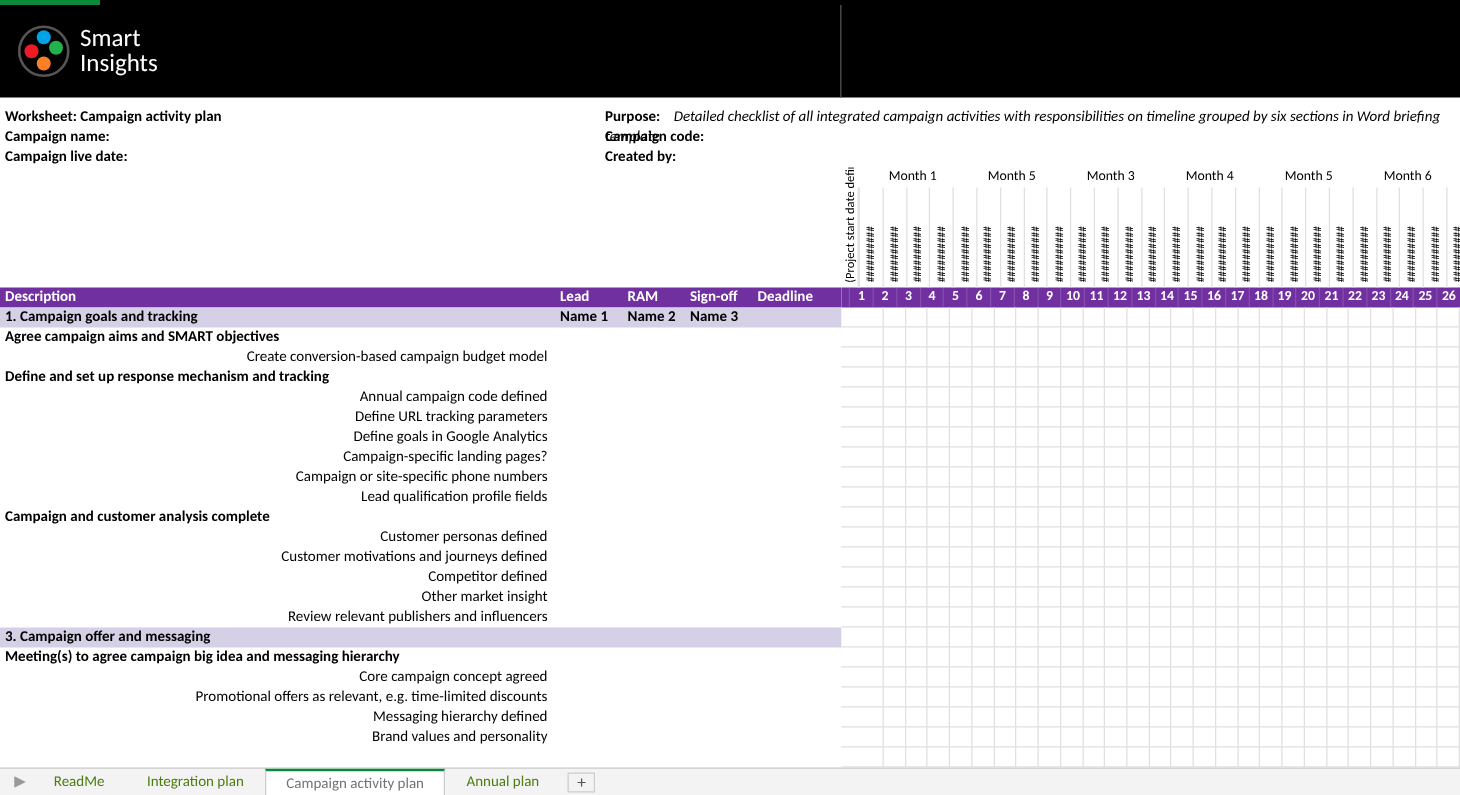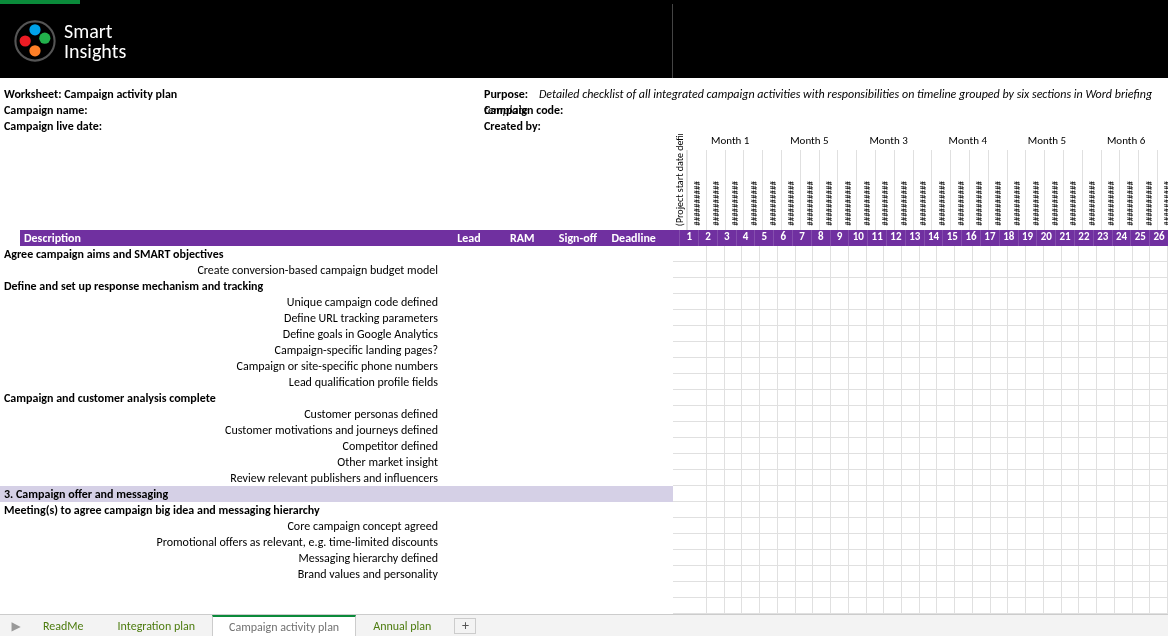--- a/index.html
+++ b/index.html
@@ -20,21 +20,21 @@
   .meta-purpose{font-style:italic;}
   .sheet{display:flex;}
   .left-pane{width:673px;}
   .right-pane{flex:1; overflow:hidden;}
   .row{display:flex; height:16px; align-items:center;}
   .desc{width:444px; padding-left:4px; white-space:nowrap; overflow:hidden;}
   .lead{width:54px; padding-left:4px;}
   .ram{width:50px; padding-left:4px;}
   .sign{width:54px; padding-left:4px;}
   .dead{width:67px; padding-left:4px;}
-  .purple{background:#7030a0; color:#fff; font-weight:bold;margin-left:20px;}
+  .purple{background:#7030a0; color:#fff; font-weight:bold;}
   .section{background:#d5d0e6; font-weight:bold;}
   .bold{font-weight:bold;}
   .right-align{text-align:right; padding-right:6px;}
   .rt-head{height:80px; display:flex; border-bottom:0;}
   .vtext-cell{width:36px; border-right:1px solid #e0e0e0; display:flex; align-items:flex-end; justify-content:center; font-size:10px;}
   .vtext{writing-mode:vertical-rl; transform:rotate(180deg); white-space:nowrap; padding:4px 0;}
   .wk{width:18.8px; border-right:0; border-left:1px solid #e0e0e0; display:flex; align-items:flex-end; justify-content:center; font-size:9px; height:80px;}
   .num-row{display:flex; background:#7030a0; color:#fff; font-weight:bold; height:16px; font-size:11px;}
   .num-start{width:36px;}
   .num{width:18.8px; text-align:center; border-left:1px solid rgba(255,255,255,0.15);}
@@ -103,20 +103,27 @@
   <div class="left-pane">
     <div class="two-row-head"></div>
     <div class="row purple">
       <div class="desc">Description</div>
       <div class="lead">Lead</div>
       <div class="ram">RAM</div>
       <div class="sign">Sign-off</div>
       <div class="dead">Deadline</div>
     </div>
     <div id="rows-container">
+        <div class="row section">
+          <div class="desc bold">1. Campaign goals and tracking</div>
+          <div class="lead">Name 1</div>
+          <div class="ram">Name 2</div>
+          <div class="sign">Name 3</div>
+          <div class="dead"></div>
+        </div>
         <div class="row">
           <div class="desc bold">Agree campaign aims and SMART objectives</div>
           <div class="lead"></div>
           <div class="ram"></div>
           <div class="sign"></div>
           <div class="dead"></div>
         </div>
         <div class="row">
           <div class="desc right-align">Create conversion-based campaign budget model</div>
           <div class="lead"></div>
@@ -125,21 +132,21 @@
           <div class="dead"></div>
         </div>
         <div class="row">
           <div class="desc bold">Define and set up response mechanism and tracking</div>
           <div class="lead"></div>
           <div class="ram"></div>
           <div class="sign"></div>
           <div class="dead"></div>
         </div>
         <div class="row">
-          <div class="desc right-align">Unique campaign code defined</div>
+          <div class="desc right-align">Annual campaign code defined</div>
           <div class="lead"></div>
           <div class="ram"></div>
           <div class="sign"></div>
           <div class="dead"></div>
         </div>
         <div class="row">
           <div class="desc right-align">Define URL tracking parameters</div>
           <div class="lead"></div>
           <div class="ram"></div>
           <div class="sign"></div>

